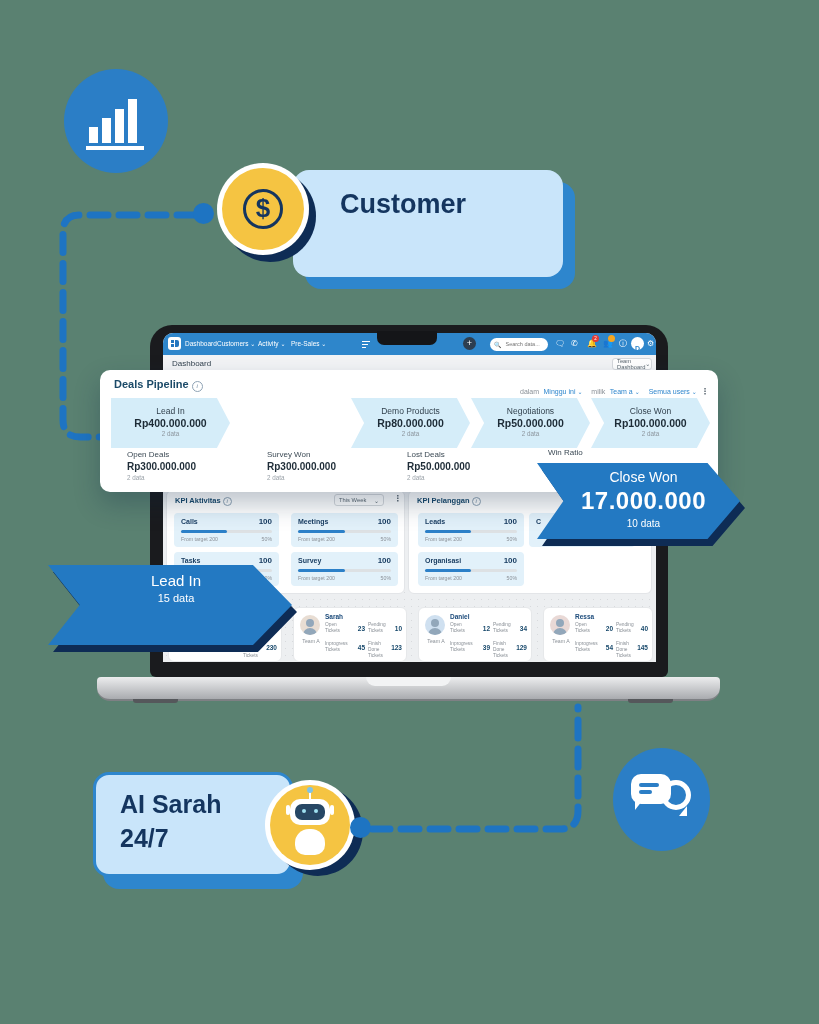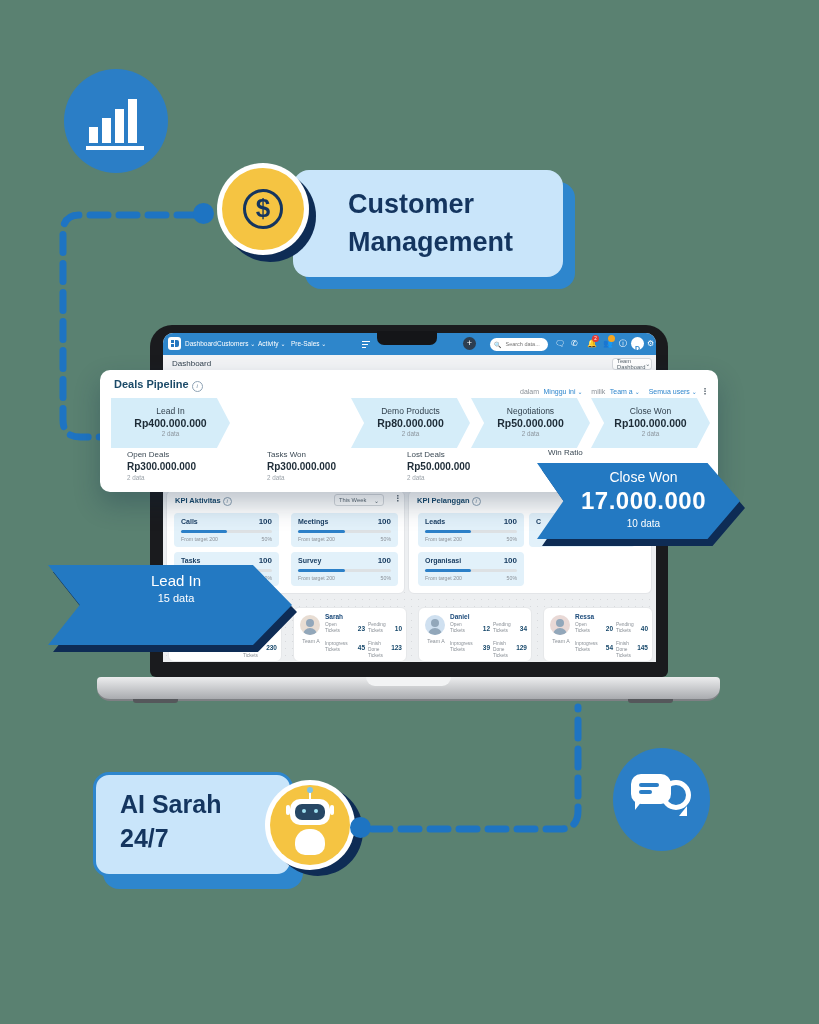--- a/index.html
+++ b/index.html
@@ -92,23 +92,22 @@
     <div class="abs" style="left:0;top:32px;width:9px;height:16px;background:#fff;"></div>
     <div class="abs" style="left:13px;top:23px;width:9px;height:25px;background:#fff;"></div>
     <div class="abs" style="left:26px;top:14px;width:9px;height:34px;background:#fff;"></div>
     <div class="abs" style="left:39px;top:4px;width:9px;height:44px;background:#fff;"></div>
     <div class="abs" style="left:-3px;top:51px;width:58px;height:3.5px;background:#fff;"></div>
   </div>
 </div>
 
 <div class="abs callout-shadow" style="left:305px;top:182px;width:270px;height:107px;"></div>
 <div class="abs callout-box" style="left:293px;top:170px;width:270px;height:107px;">
-  <div class="abs callout-text" style="left:55px;top:15px;">
+  <div class="abs callout-text" style="left:47px;top:15px;">
     <div>Customer</div>
-    <div>Management</div>
   </div>
 </div>
 <div class="abs coin-shadow" style="left:224px;top:170px;width:92px;height:92px;"></div>
 <div class="abs coin-ring" style="left:217px;top:163px;width:92px;height:92px;">
   <div class="abs coin-face" style="left:5px;top:5px;width:82px;height:82px;">
     <div class="abs" style="left:21px;top:21px;width:40px;height:40px;border:3.5px solid #14355F;border-radius:50%;box-sizing:border-box;text-align:center;">
       <span style="font-size:26px;font-weight:bold;color:#14355F;line-height:33px;">$</span>
     </div>
   </div>
 </div>
@@ -331,21 +330,21 @@
     <div class="chev-val">Rp100.000.000</div>
     <div class="chev-count">2 data</div>
   </div>
 
   <div class="abs" style="left:27px;top:80px;">
     <div class="stat-name">Open Deals</div>
     <div class="stat-val">Rp300.000.000</div>
     <div class="stat-count">2 data</div>
   </div>
   <div class="abs" style="left:167px;top:80px;">
-    <div class="stat-name">Tasks Won</div>
+    <div class="stat-name">Survey Won</div>
     <div class="stat-val">Rp300.000.000</div>
     <div class="stat-count">2 data</div>
   </div>
   <div class="abs" style="left:307px;top:80px;">
     <div class="stat-name">Lost Deals</div>
     <div class="stat-val">Rp50.000.000</div>
     <div class="stat-count">2 data</div>
   </div>
   <div class="abs" style="left:448px;top:78px;">
     <div class="stat-name">Win Ratio</div>

